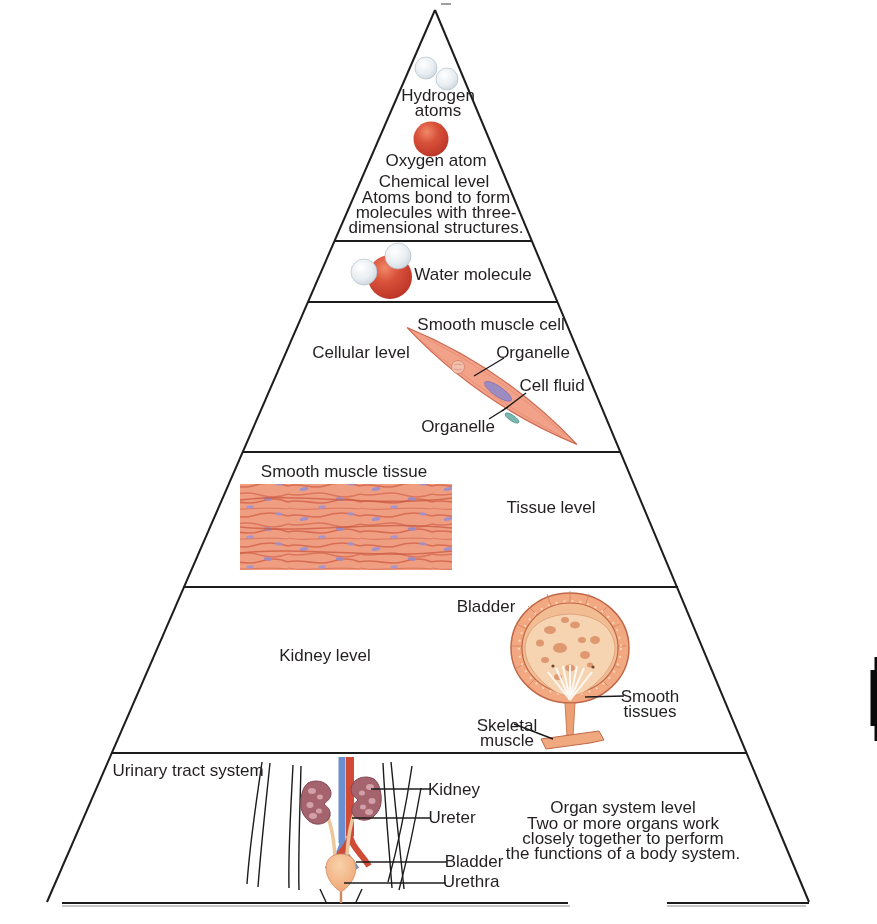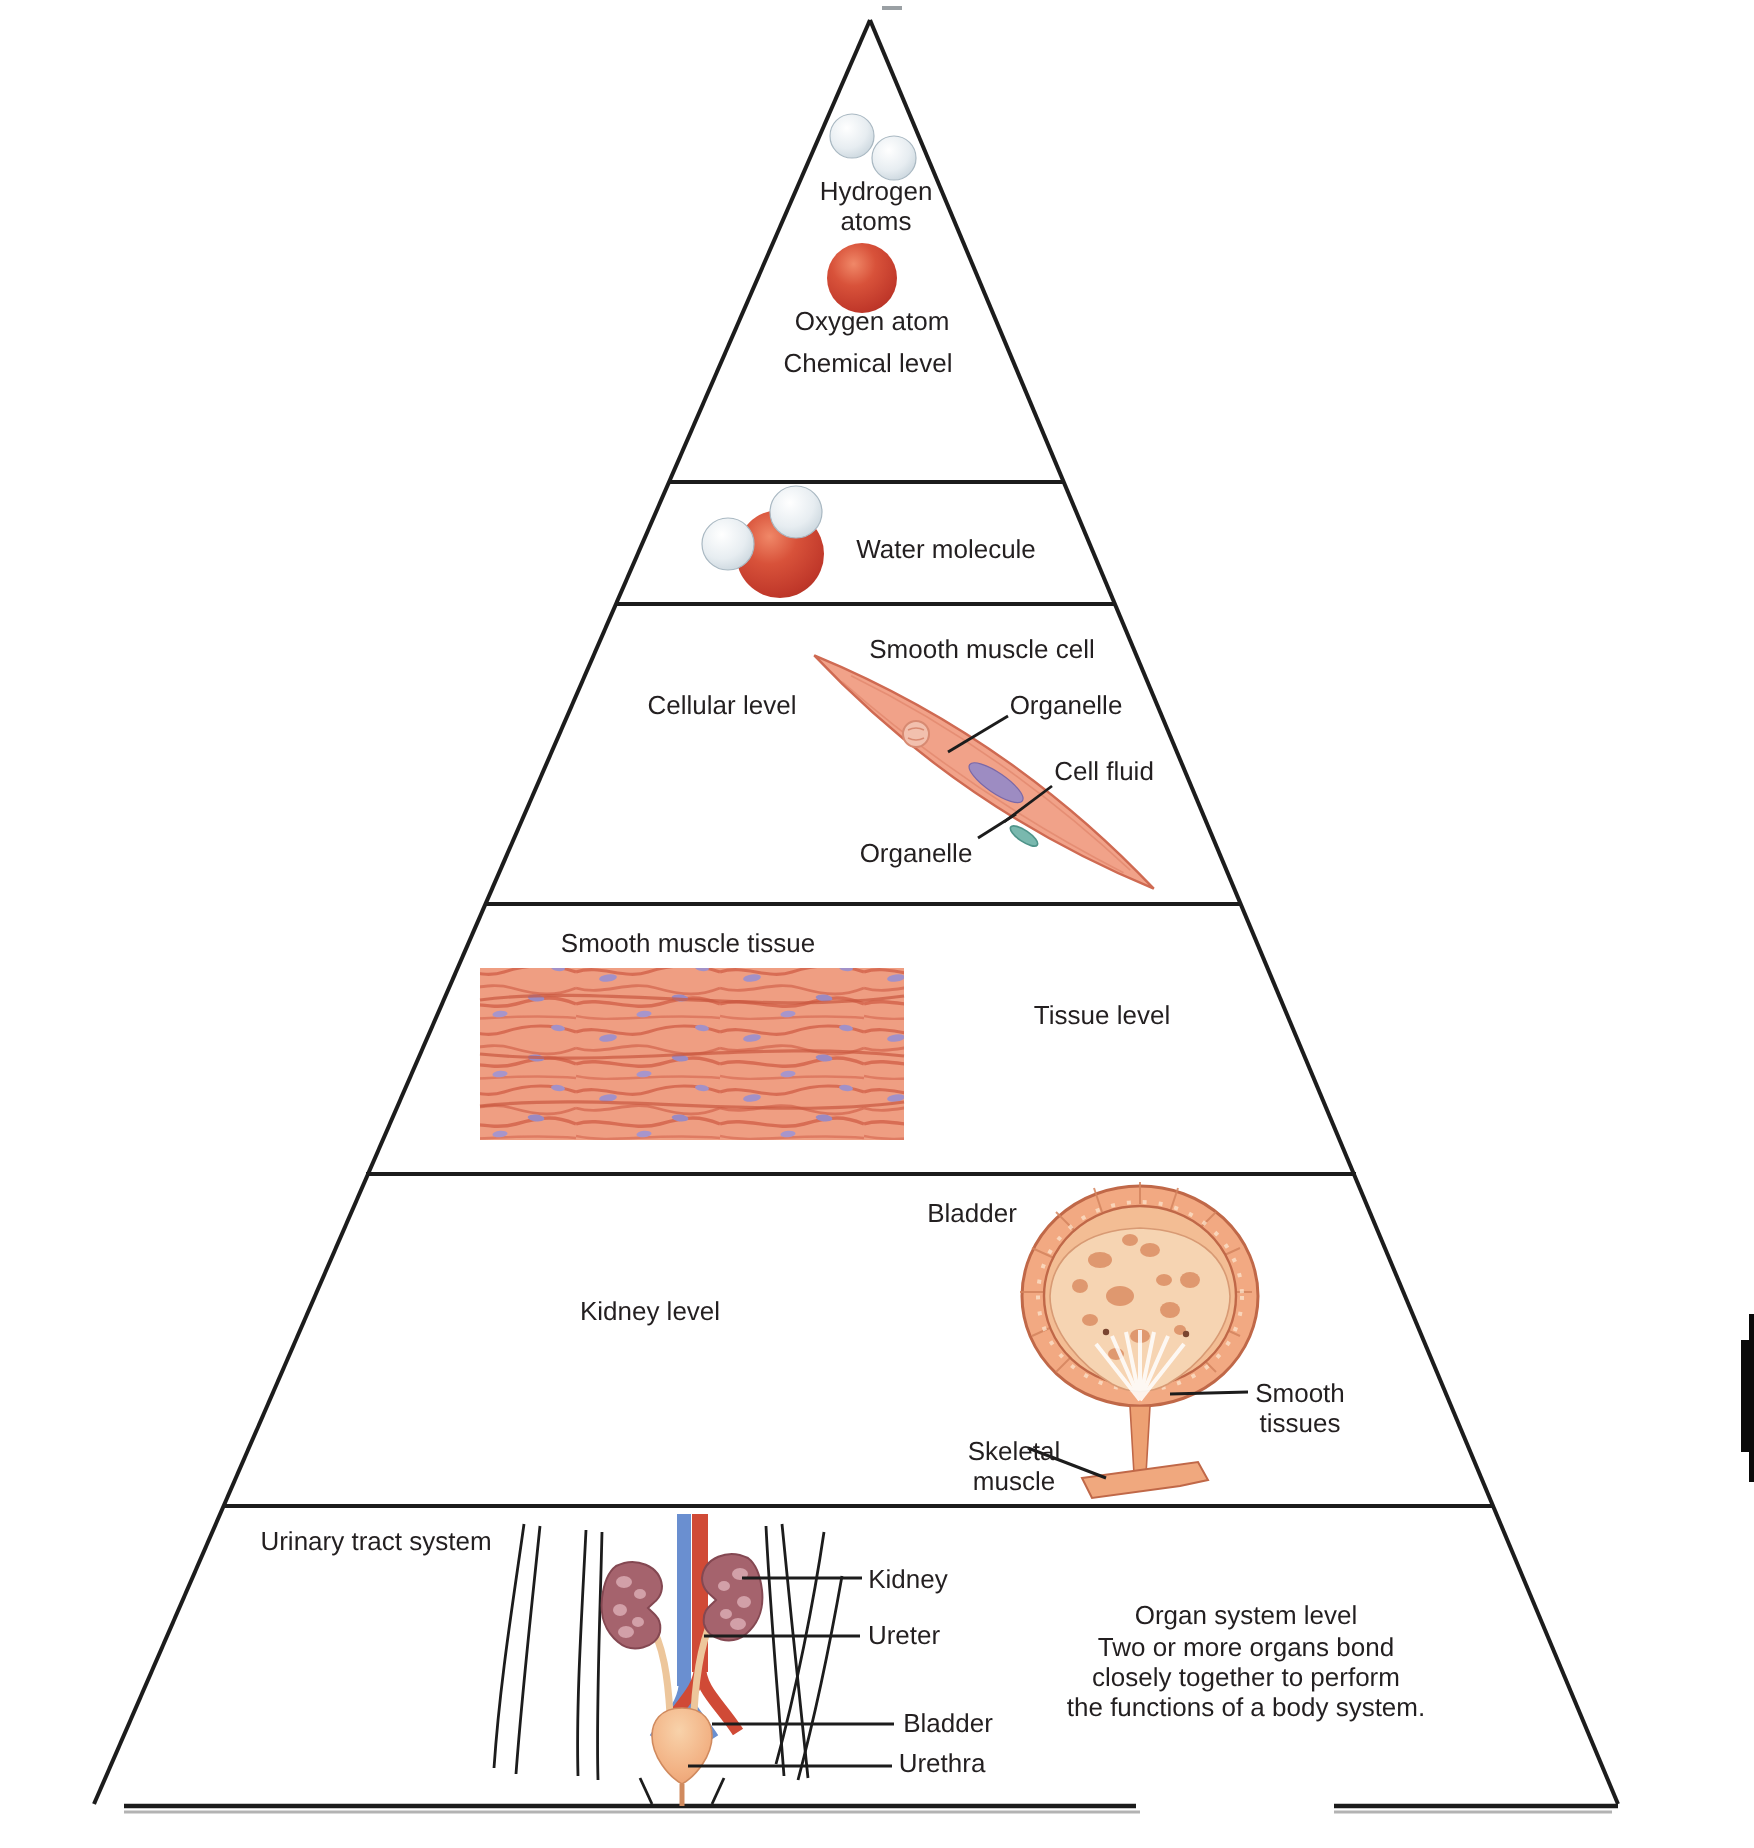--- a/index.html
+++ b/index.html
@@ -1,20 +1,20 @@
 <!DOCTYPE html>
 <html><head>
 <meta charset="utf-8">
 <style>
   html,body{margin:0;padding:0;background:#ffffff;}
   .stage{position:relative;width:877px;height:924px;background:#ffffff;overflow:hidden;
          font-family:"Liberation Sans",sans-serif;color:#231f20;}
   .stage svg{position:absolute;left:0;top:0;}
   .lbl{position:absolute;transform:translateX(-50%);text-align:center;
-       font-size:13px;line-height:15px;white-space:pre-line;}
+       font-size:17px;line-height:15px;white-space:pre-line;}
   .b{font-weight:normal;}
 </style>
 </head>
 <body>
 
 <div class="stage">
 
 <svg width="877" height="924" viewBox="0 0 877 924">
   <defs>
     <radialGradient id="gradW" cx="0.38" cy="0.32" r="0.85">
@@ -217,20 +217,23 @@
   <g fill="#0a0a0a">
     <rect x="874.5" y="657" width="2.5" height="84"></rect>
     <rect x="870.5" y="670" width="6.5" height="56"></rect>
   </g>
 </svg>
 
 <div class="lbl" style="left:438px;top:88px">Hydrogen
 atoms</div>
 <div class="lbl" style="left:436px;top:153px">Oxygen atom</div>
 <div class="lbl b" style="left:434px;top:174px">Chemical level</div>
+<div class="lbl" style="left:436px;top:190px">Atoms bond to form
+molecules with three-
+dimensional structures.</div>
 
 <div class="lbl" style="left:473px;top:267px">Water molecule</div>
 
 <div class="lbl" style="left:491px;top:317px">Smooth muscle cell</div>
 <div class="lbl b" style="left:361px;top:345px">Cellular level</div>
 <div class="lbl" style="left:533px;top:345px">Organelle</div>
 <div class="lbl" style="left:552px;top:378px">Cell fluid</div>
 <div class="lbl" style="left:458px;top:419px">Organelle</div>
 
 <div class="lbl" style="left:344px;top:464px">Smooth muscle tissue</div>
@@ -242,17 +245,17 @@
 tissues</div>
 <div class="lbl" style="left:507px;top:718px">Skeletal
 muscle</div>
 
 <div class="lbl" style="left:188px;top:763px">Urinary tract system</div>
 <div class="lbl" style="left:454px;top:782px">Kidney</div>
 <div class="lbl" style="left:452px;top:810px">Ureter</div>
 <div class="lbl" style="left:474px;top:854px">Bladder</div>
 <div class="lbl" style="left:471px;top:874px">Urethra</div>
 <div class="lbl b" style="left:623px;top:800px">Organ system level</div>
-<div class="lbl" style="left:623px;top:816px">Two or more organs bond
+<div class="lbl" style="left:623px;top:816px">Two or more organs work
 closely together to perform
 the functions of a body system.</div>
 
 </div>
 
 </body></html>

